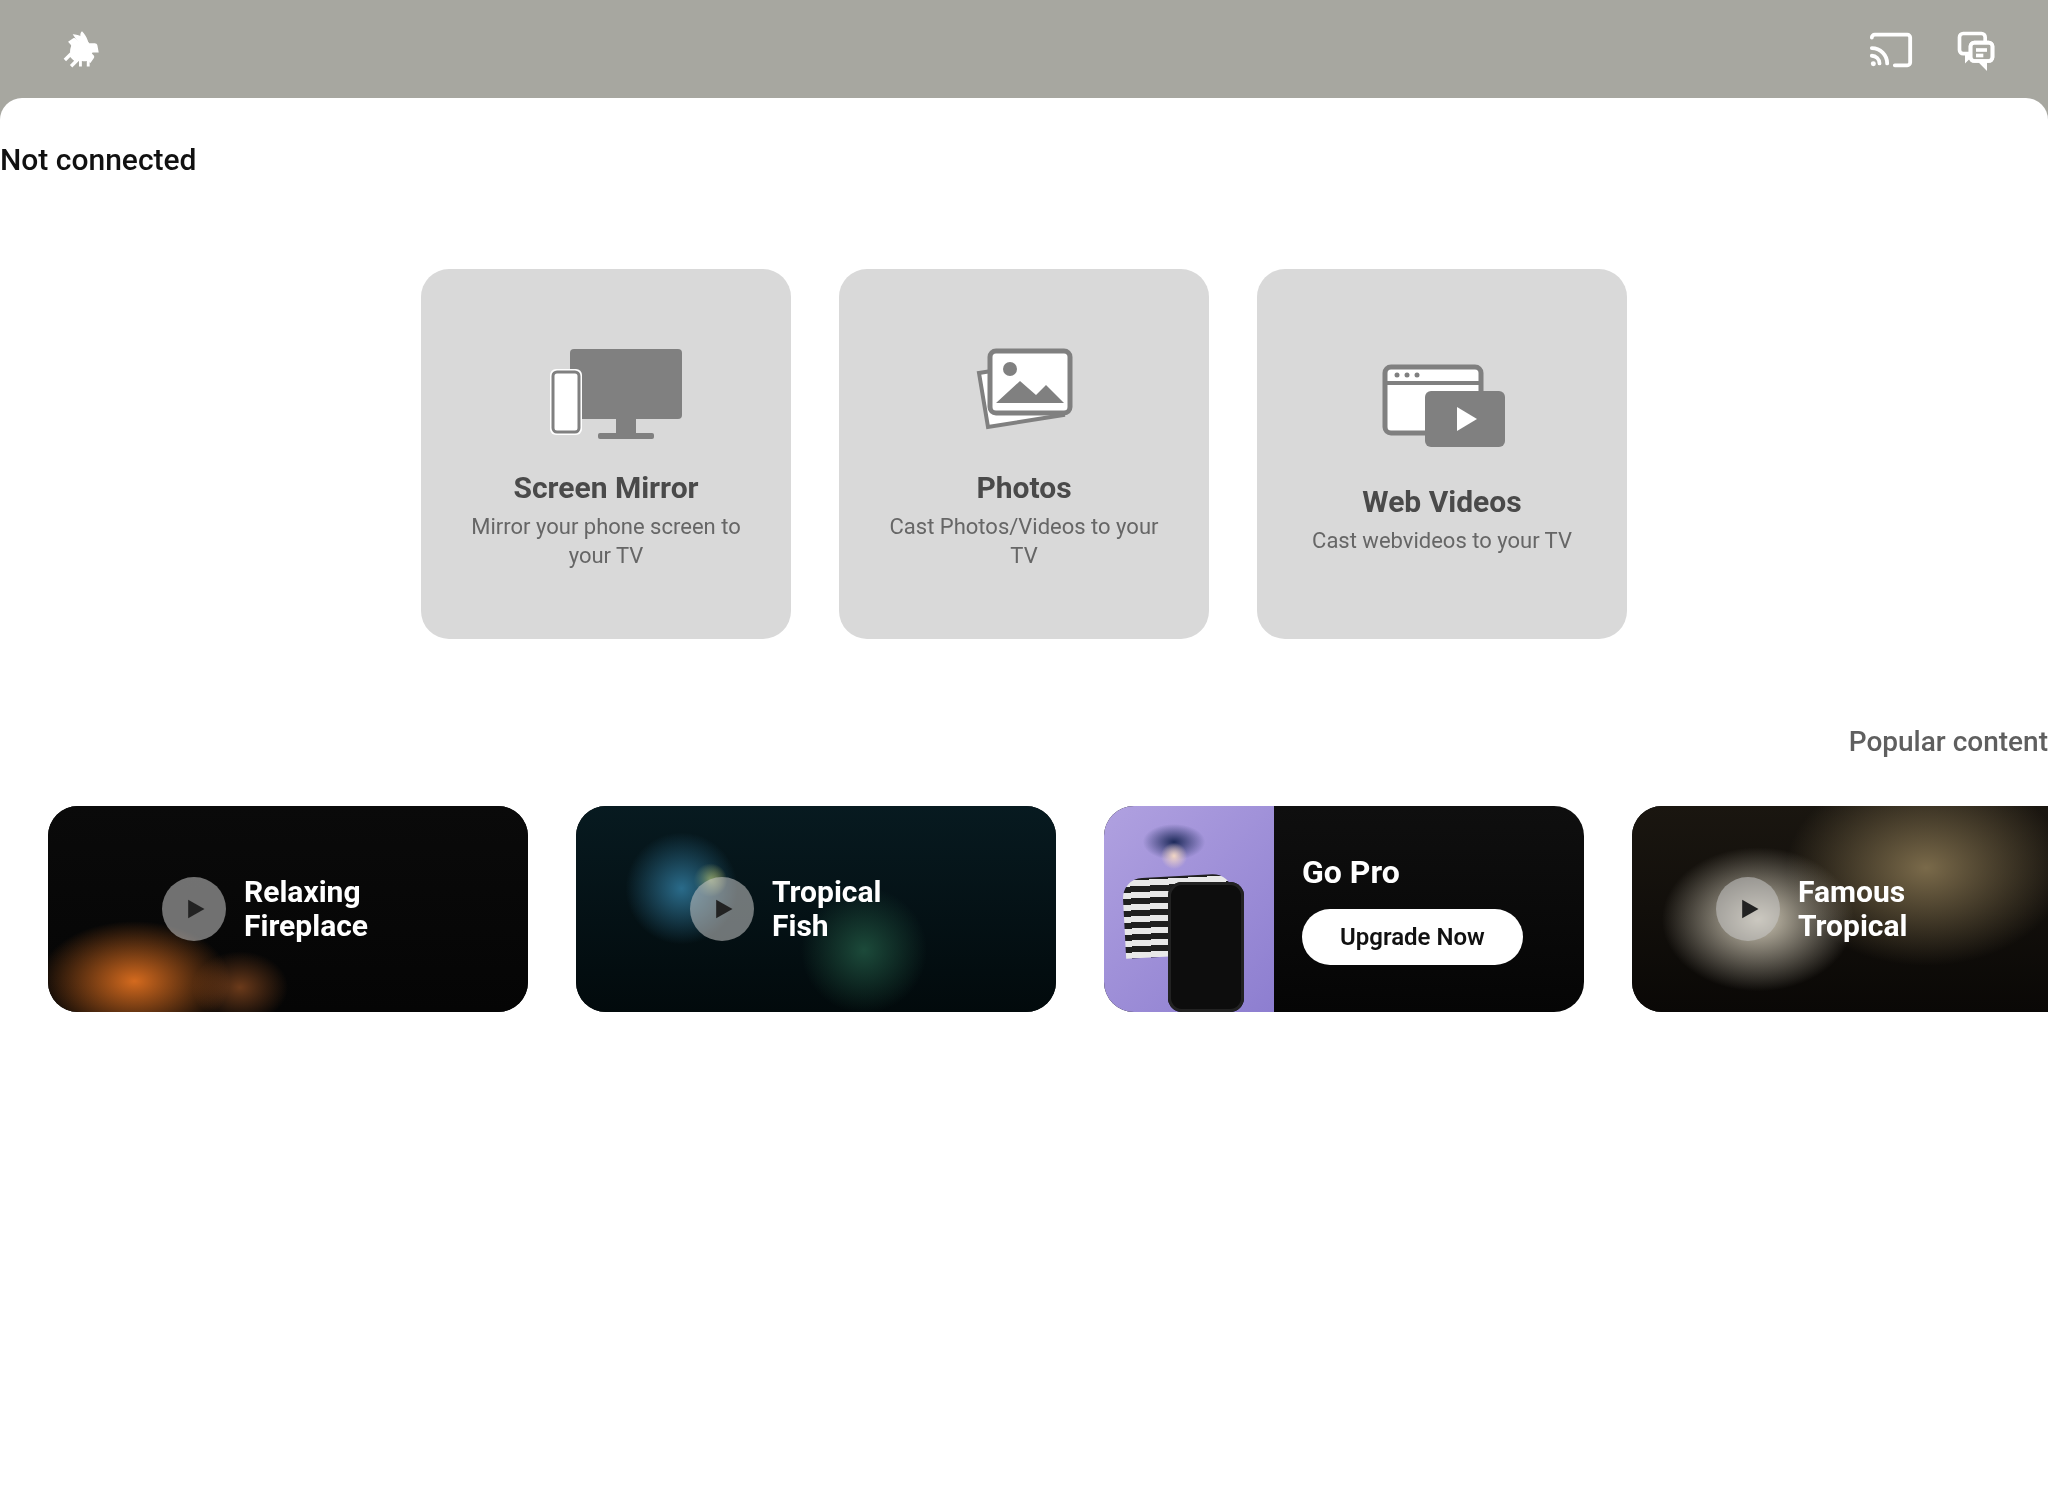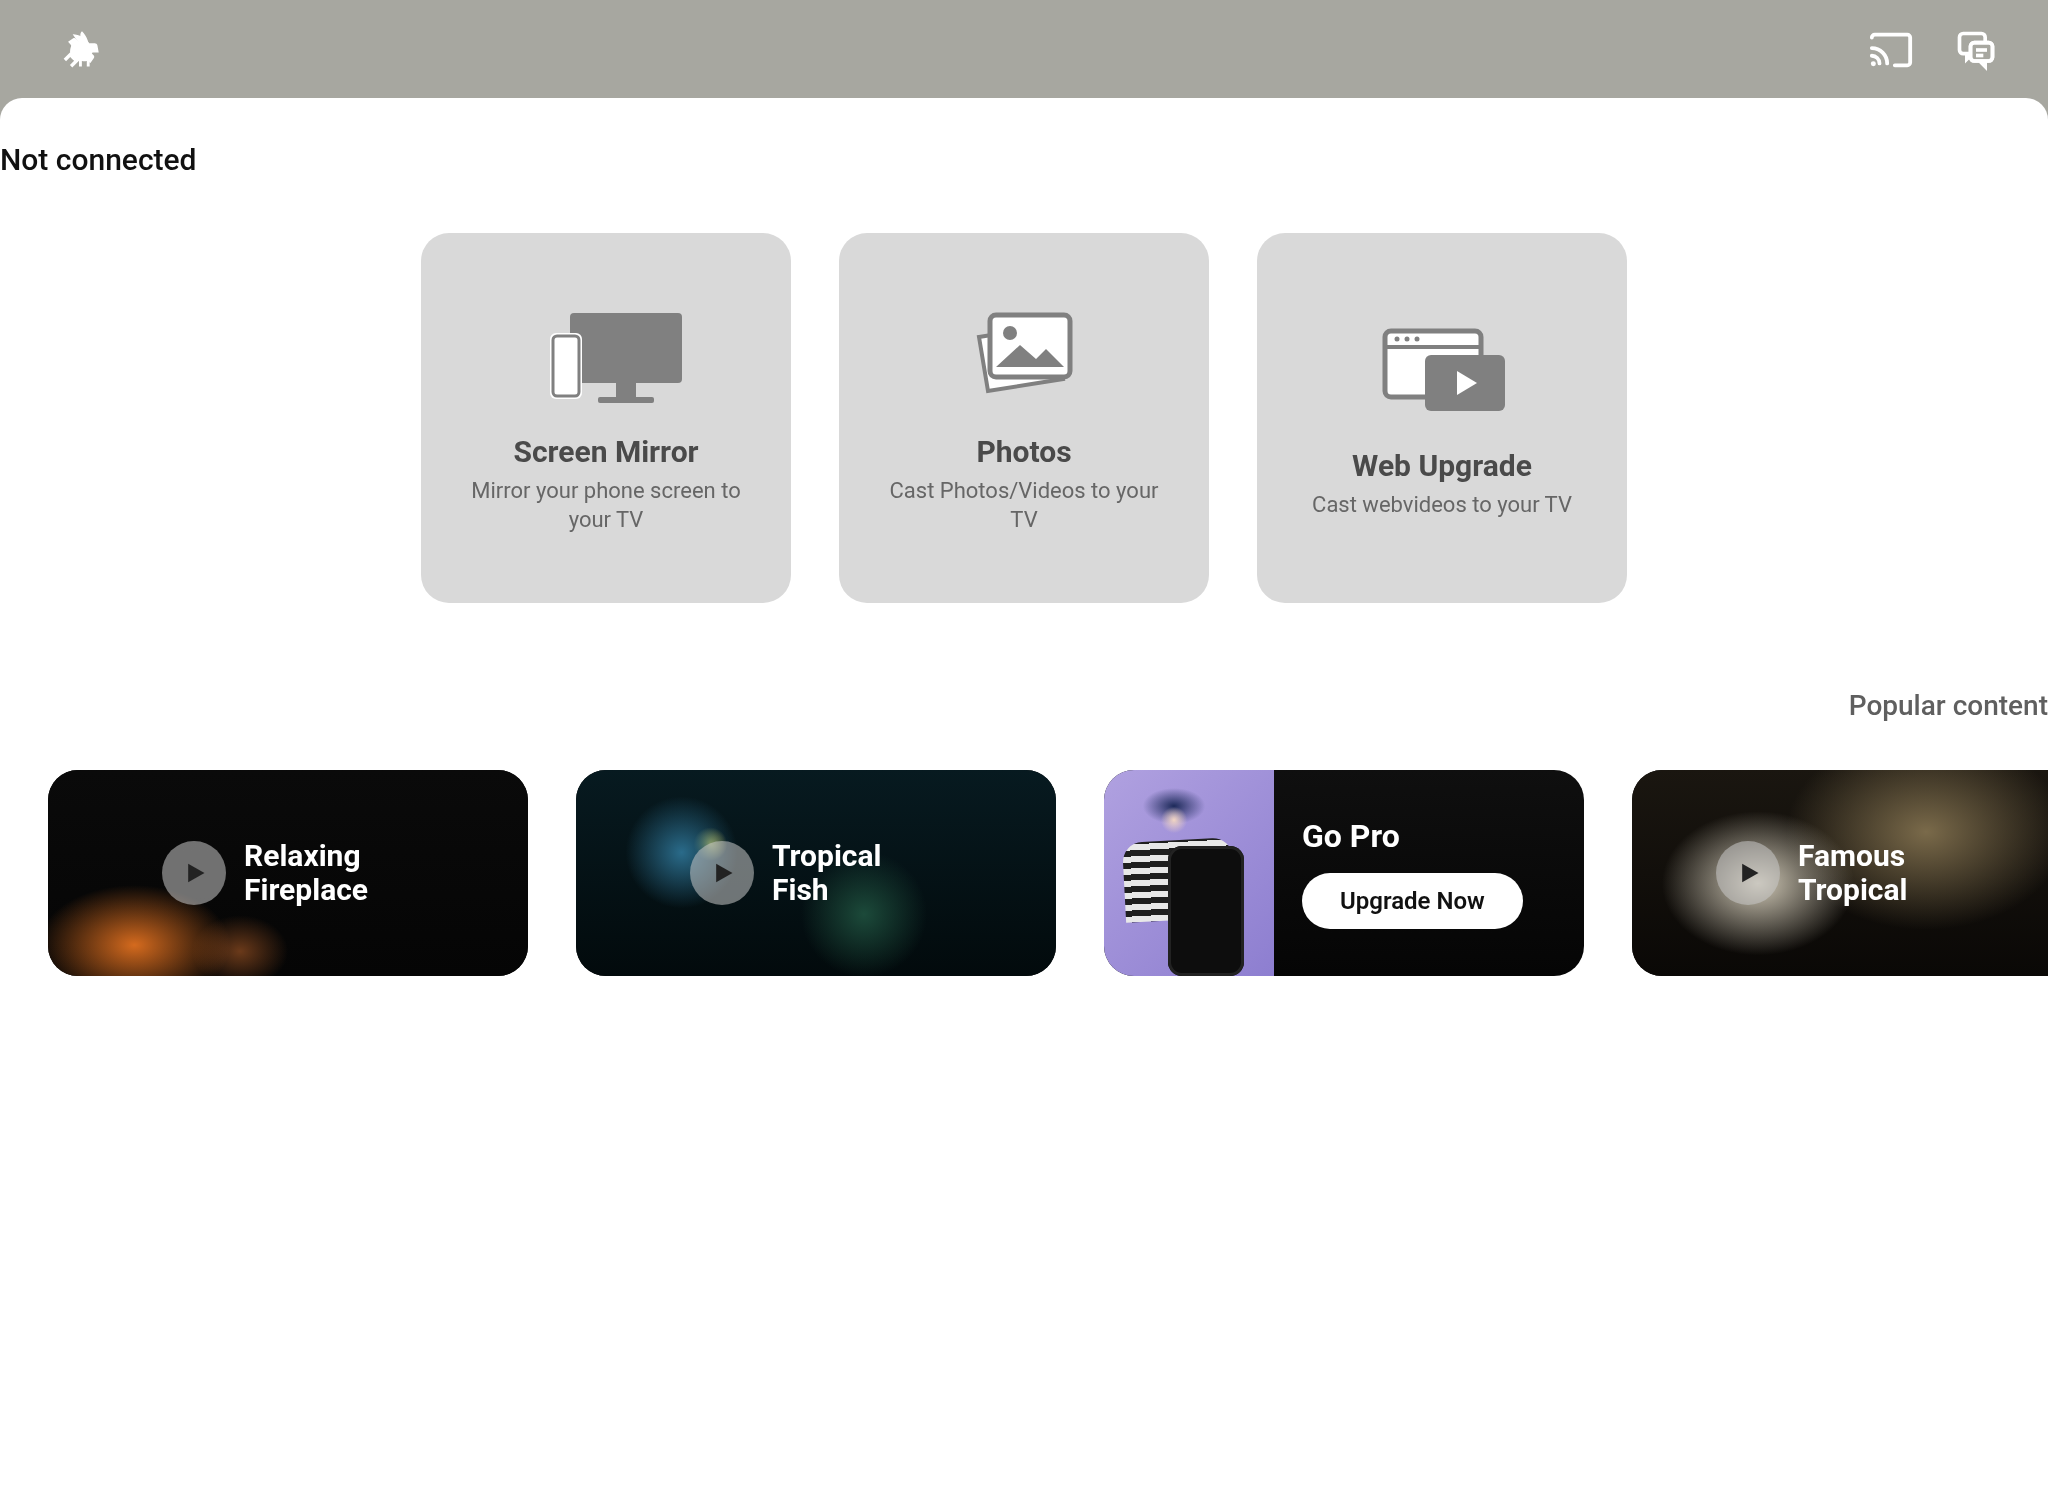--- a/index.html
+++ b/index.html
@@ -47,21 +47,21 @@
     color: #111;
     margin-top: 44px;
     font-weight: 500;
   }
 
   
   .cards {
     display: flex;
     justify-content: center;
     gap: 48px;
-    margin-top: 56px;
+    margin-top: 92px;
   }
   .card {
     width: 370px;
     height: 370px;
     background: var(--card-bg);
     border-radius: var(--card-radius);
     display: flex;
     flex-direction: column;
     align-items: center;
     justify-content: center;
@@ -276,21 +276,21 @@
         <svg width="150" height="100" viewBox="0 0 150 100">
           <rect x="18" y="10" width="96" height="66" rx="6" fill="#fff" stroke="var(--icon-grey)" stroke-width="5"></rect>
           <line x1="20" y1="26" x2="112" y2="26" stroke="var(--icon-grey)" stroke-width="4"></line>
           <circle cx="30" cy="18" r="2.5" fill="var(--icon-grey)"></circle>
           <circle cx="40" cy="18" r="2.5" fill="var(--icon-grey)"></circle>
           <circle cx="50" cy="18" r="2.5" fill="var(--icon-grey)"></circle>
           <rect x="58" y="34" width="80" height="56" rx="6" fill="var(--icon-grey)"></rect>
           <path d="M90 50 L110 62 L90 74 Z" fill="#fff"></path>
         </svg>
       </div>
-      <div class="card-title">Web Upgrade</div>
+      <div class="card-title">Web Videos</div>
       <div class="card-desc">Cast webvideos to your TV</div>
     </div>
 
   </div>
 
   <div class="section-title">Popular content</div>
 
   <div class="tiles">
 
     <div class="tile">

